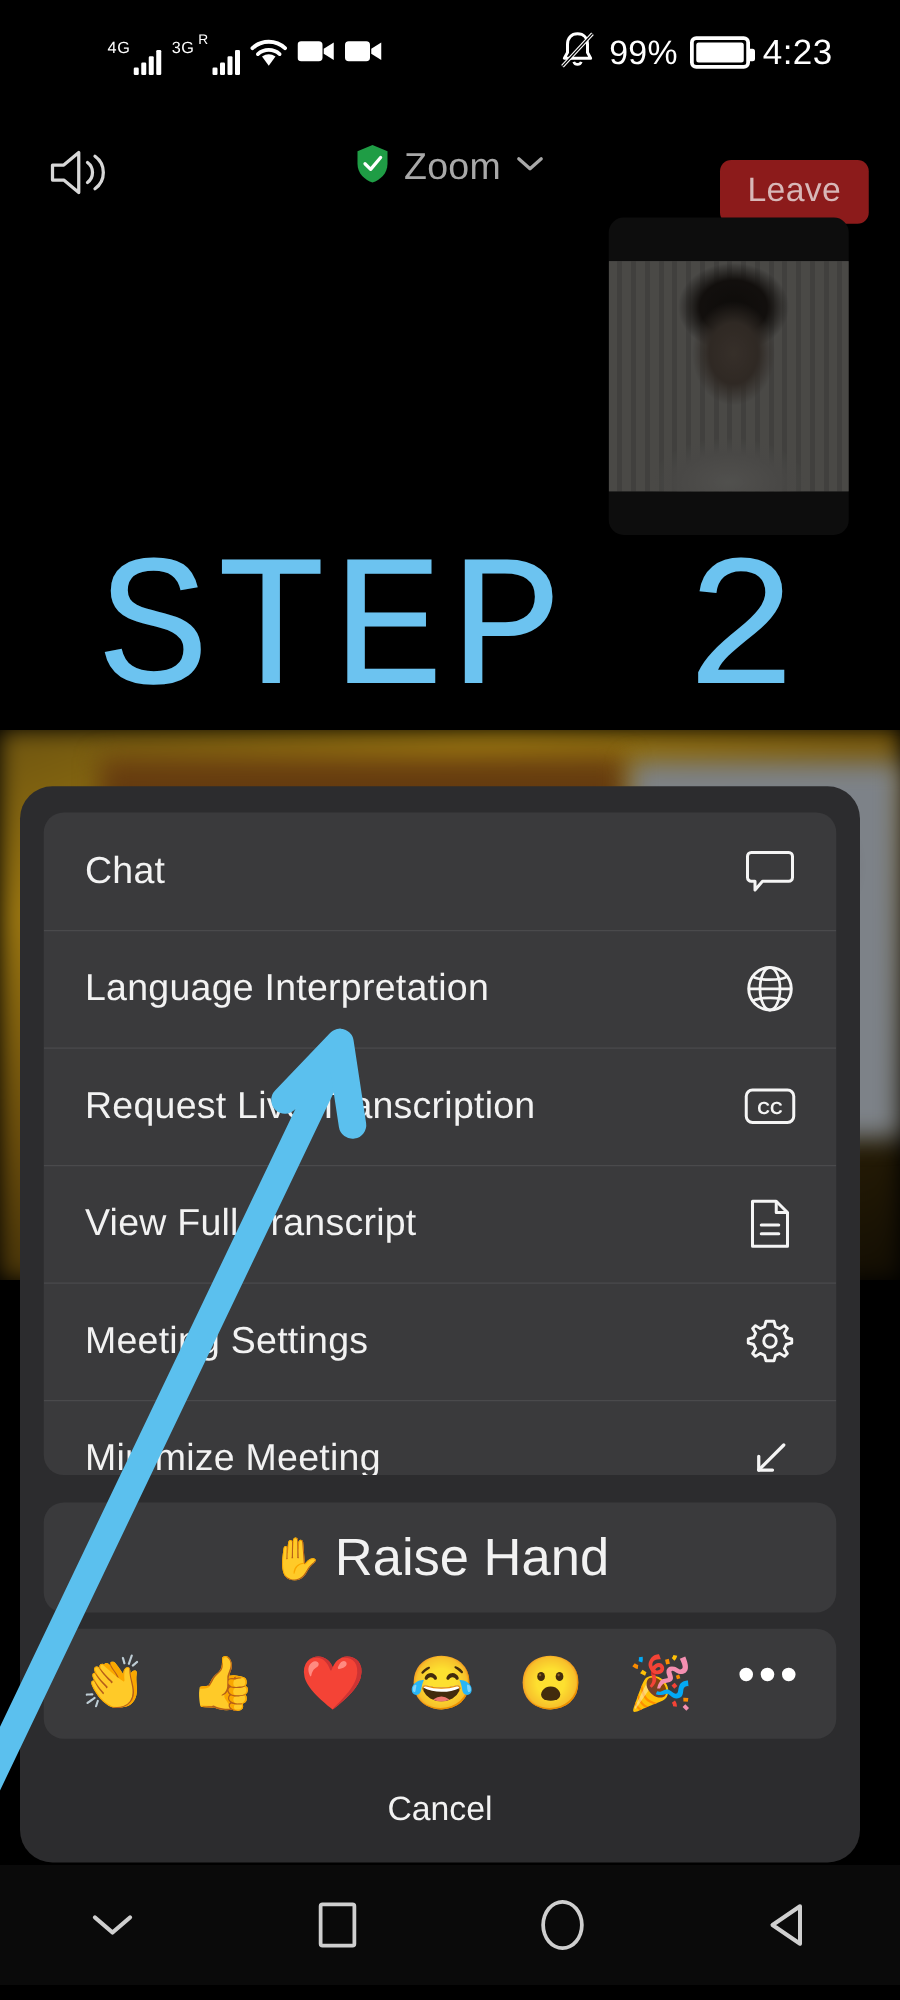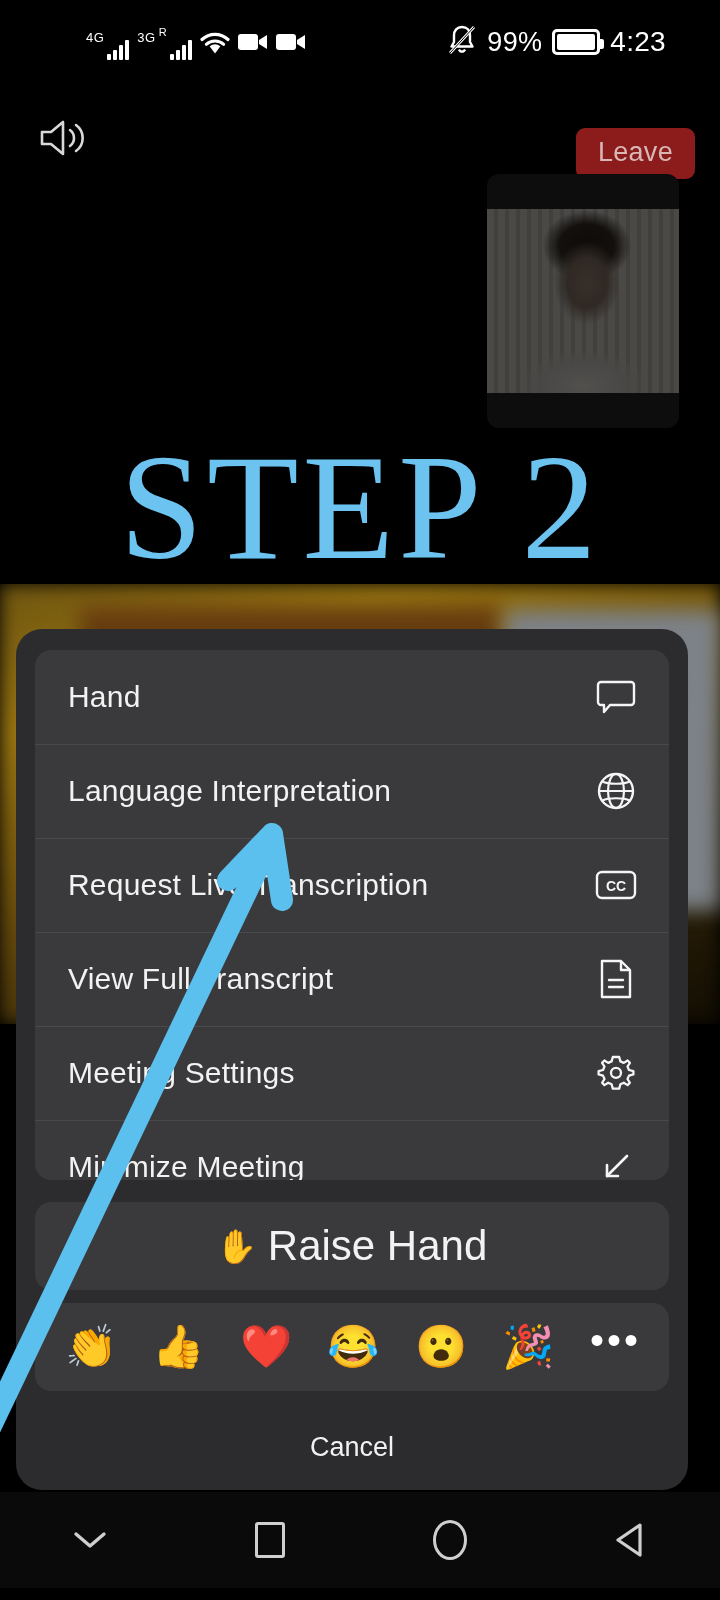--- a/index.html
+++ b/index.html
@@ -100,21 +100,21 @@
     filter: brightness(.52) saturate(.8);
   }
 
   
   #step-title {
     position: absolute; left: 0; width: 720px; top: 432px;
     text-align: center;
     color: #6cc3f0;
     font-size: 150px; line-height: 150px;
     font-weight: 300; letter-spacing: 4px;
-    font-family: Liberation Serif, serif;
+    font-family: Liberation Mono, monospace;
   }
 
   
   #blur-bg {
     position: absolute; left: 0; top: 584px; width: 720px; height: 440px;
     overflow: hidden;
   }
   #blur-bg .b1 {
     position: absolute; left: 0; top: 0; width: 720px; height: 440px;
     background: linear-gradient(160deg, #6d5410 0%, #9a7611 22%, #6a4d0c 48%, #2a1f06 78%, #120d03 100%);
@@ -272,20 +272,34 @@
 
   <div id="meetbar">
     <span id="speaker-icon">
       <svg width="56" height="48" viewBox="0 0 56 48">
         <path d="M6 18 L15 18 L27 8 L27 40 L15 30 L6 30 Z" stroke="#d8d8d8" stroke-width="2.6" fill="none" stroke-linejoin="round"></path>
         <path d="M34 16 A10 10 0 0 1 34 32" stroke="#d8d8d8" stroke-width="2.6" fill="none" stroke-linecap="round"></path>
         <path d="M40 11 A16 16 0 0 1 40 37" stroke="#d8d8d8" stroke-width="2.6" fill="none" stroke-linecap="round"></path>
       </svg>
     </span>
 
+    <div id="meet-title">
+      <span>
+        <svg width="30" height="34" viewBox="0 0 30 34">
+          <path d="M15 2 L27 7 L27 17 C27 25 21 30 15 32 C9 30 3 25 3 17 L3 7 Z" fill="#1f9d45"></path>
+          <path d="M9 17 L13.5 21.5 L21.5 12" stroke="#fff" stroke-width="2.6" fill="none" stroke-linecap="round" stroke-linejoin="round"></path>
+        </svg>
+      </span>
+      <span class="tname">Zoom</span>
+      <span>
+        <svg width="26" height="18" viewBox="0 0 26 18">
+          <path d="M4 5 L13 13 L22 5" stroke="#a8a8a8" stroke-width="2.6" fill="none" stroke-linecap="round" stroke-linejoin="round"></path>
+        </svg>
+      </span>
+    </div>
 
     <div id="leave-btn">Leave</div>
   </div>
 
 
   <div id="selfview">
     <div class="vid"></div>
   </div>
 
   <div id="step-title">STEP 2</div>
@@ -295,21 +309,21 @@
       <div class="b2"></div>
       <div class="b3"></div>
       <div class="b4"></div>
   </div>
 
   <div id="sheet">
 
     <div id="menu-card">
 
       <div class="menu-row">
-        <span class="mlabel">Hand</span>
+        <span class="mlabel">Chat</span>
         <span class="micon">
           <svg width="40" height="38" viewBox="0 0 40 38">
             <path d="M5 4 L35 4 A3 3 0 0 1 38 7 L38 24 A3 3 0 0 1 35 27 L14 27 L8 34 L8 27 L5 27 A3 3 0 0 1 2 24 L2 7 A3 3 0 0 1 5 4 Z" stroke="#f5f5f5" stroke-width="2.4" fill="none" stroke-linejoin="round"></path>
           </svg>
         </span>
       </div>
 
       <div class="menu-row">
         <span class="mlabel">Language Interpretation</span>
         <span class="micon">

